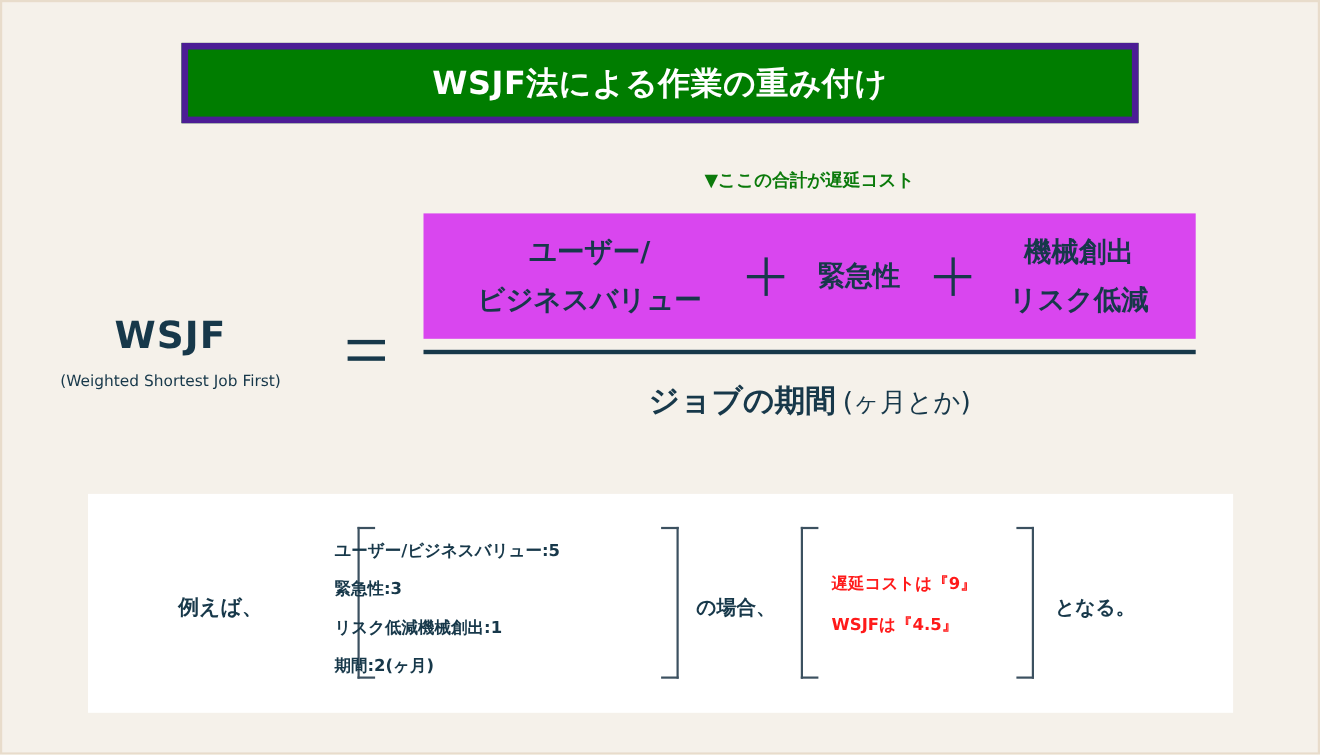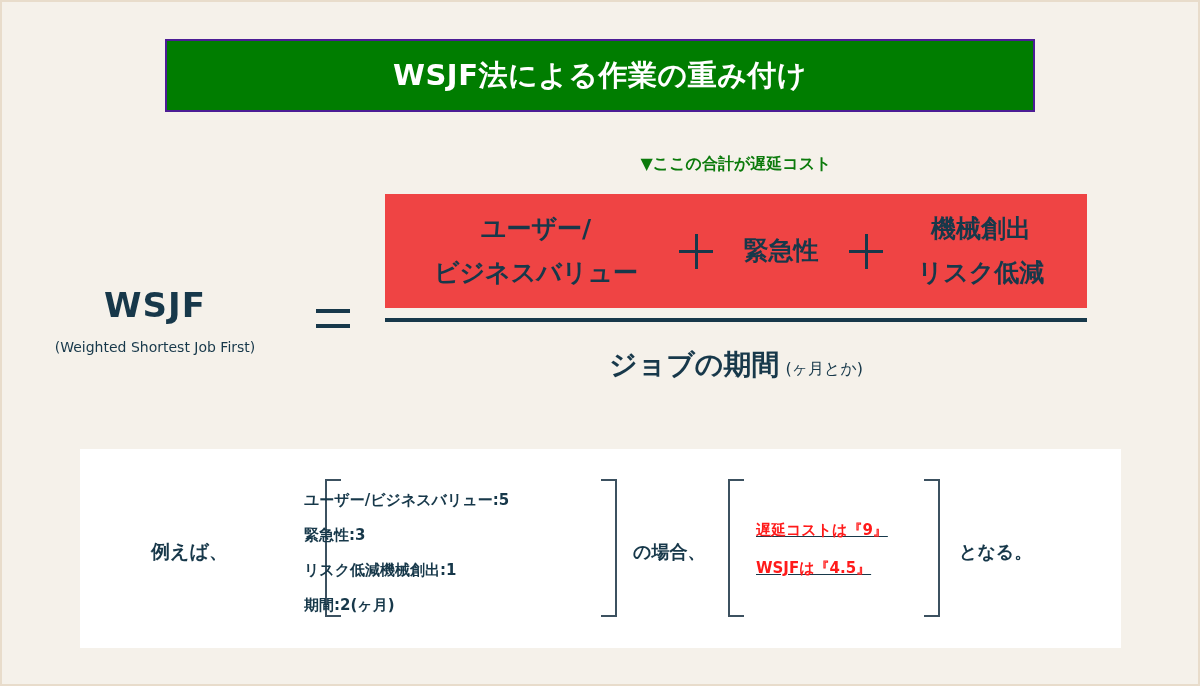--- a/index.html
+++ b/index.html
@@ -11,33 +11,33 @@
       position: relative;
     }
     .frame {
       position: absolute; left: 0; top: 0; width: 1200px; height: 686px;
       border: 2px solid #e8dccb;
       pointer-events: none;
     }
     .title-banner {
       position: absolute; left: 165px; top: 39px; width: 870px; height: 73px;
       background: #007d00;
-      border: 2px solid #4c1d95;
+      border: 6px solid #4c1d95;
       display: flex; align-items: center; justify-content: center;
     }
     .title-banner span {
       color: #ffffff; font-size: 29px; font-weight: bold; letter-spacing: 0.5px;
     }
     .cost-note {
       position: absolute; left: 385px; top: 154px; width: 702px;
       text-align: center; color: #0b7a0b; font-size: 16px; font-weight: bold;
     }
     .numerator {
       position: absolute; left: 385px; top: 194px; width: 702px; height: 114px;
-      background: #ef4444;
+      background: #d946ef;
       display: flex; align-items: center; justify-content: center;
     }
     .num-term {
       font-size: 25px; font-weight: bold; text-align: center; line-height: 44px;
       color: #17384a;
     }
     .num-term.t1 { width: 260px; }
     .num-term.t2 { width: 110px; }
     .num-term.t3 { width: 170px; }
     .plus {
@@ -49,61 +49,61 @@
     .plus::before { left: 13px; top: 21px; width: 34px; height: 3px; }
     .plus::after { left: 29px; top: 5px; width: 3px; height: 35px; }
     .fraction-line {
       position: absolute; left: 385px; top: 318px; width: 702px; height: 4px;
       background: #17384a;
     }
     .denominator {
       position: absolute; left: 385px; top: 346px; width: 702px; text-align: center;
     }
     .denominator .main { font-size: 28px; font-weight: bold; }
-    .denominator .sub { font-size: 16px; font-weight: normal; margin-left: 6px; }
+    .denominator .sub { font-size: 24px; font-weight: normal; margin-left: 6px; }
     .lhs {
       position: absolute; left: 30px; top: 285px; width: 250px; text-align: center;
     }
     .lhs .acronym { font-size: 34px; font-weight: bold; letter-spacing: 1px; display: block; }
     .lhs .fullname { font-size: 14px; display: block; margin-top: 14px; }
     .equals {
       position: absolute; left: 316px; top: 309px; width: 34px; height: 19px;
     }
     .equals::before, .equals::after {
       content: ""; position: absolute; left: 0; width: 34px; height: 4px; background: #17384a;
     }
     .equals::before { top: 0; }
     .equals::after { top: 15px; }
     .example-card {
       position: absolute; left: 80px; top: 449px; width: 1041px; height: 199px;
       background: #ffffff;
     }
     .ex-lead {
-      position: absolute; left: 71px; top: 90px; font-size: 19px; font-weight: bold;
+      position: absolute; left: 82px; top: 90px; font-size: 19px; font-weight: bold;
     }
     .bracket {
       position: absolute; width: 16px; border-color: #3c5160; border-style: solid;
     }
     .bracket.left { border-width: 2px 0 2px 2px; }
     .bracket.right { border-width: 2px 2px 2px 0; }
     .b1 { left: 245px; top: 30px; height: 138px; }
     .b2 { left: 521px; top: 30px; height: 138px; }
     .b3 { left: 648px; top: 30px; height: 138px; }
     .b4 { left: 844px; top: 30px; height: 138px; }
     .ex-list {
       position: absolute; left: 206px; top: 34px; list-style: none; margin-left: 18px;
     }
     .ex-list li {
       font-size: 15px; font-weight: bold; line-height: 35px; color: #17384a;
     }
     .ex-mid {
       position: absolute; left: 553px; top: 91px; font-size: 18px; font-weight: bold; text-align: center;
     }
     .ex-result {
-      position: absolute; left: 676px; top: 62px; list-style: none; text-decoration: underline;
+      position: absolute; left: 676px; top: 62px; list-style: none;
     }
     .ex-result li {
       font-size: 15px; font-weight: bold; line-height: 38px; color: #ff1a1a;
     }
     .ex-tail {
       position: absolute; left: 879px; top: 91px; font-size: 18px; font-weight: bold;
     }
   </style>
 </head>
 <body>

